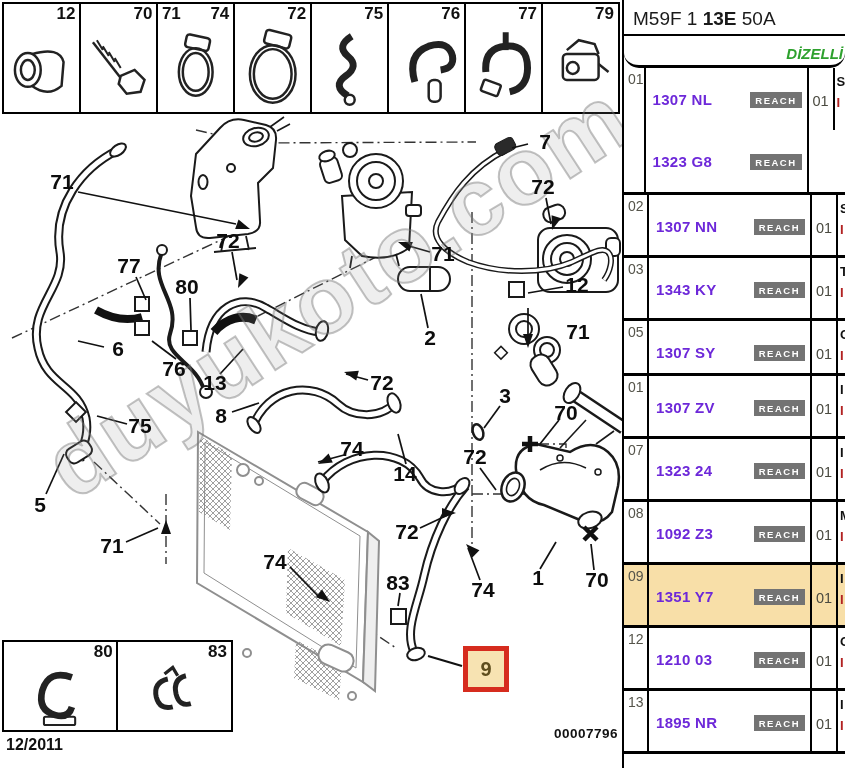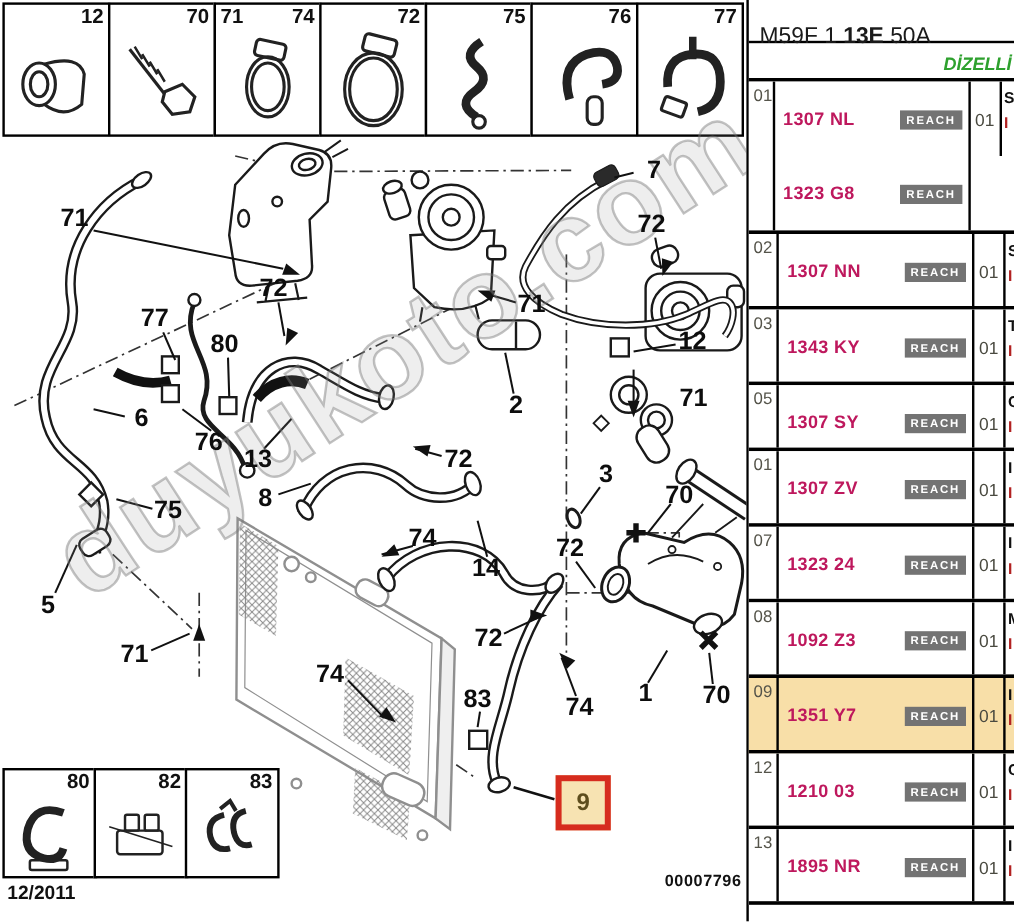--- a/index.html
+++ b/index.html
@@ -27,33 +27,33 @@
   #sel9{position:absolute;left:463px;top:646px;width:46px;height:46px;box-sizing:border-box;
         border:5px solid #D62C1E;background:#F7E3B2;z-index:4;display:flex;align-items:center;
         justify-content:center;font-weight:bold;font-size:20px;color:#5d4d1d;}
   #date-label{position:absolute;left:6px;top:736px;font-weight:bold;font-size:16px;color:#111;}
   #drawing-number{position:absolute;left:534px;top:726px;width:84px;text-align:right;
         font-weight:bold;font-size:13.5px;color:#111;letter-spacing:0.5px;}
   
   #ptable{position:absolute;left:622px;top:0;width:223px;height:768px;box-sizing:border-box;
           border-left:2.5px solid #000;background:#fff;z-index:5;}
   #thead{height:36px;box-sizing:border-box;border-bottom:2.5px solid #000;font-size:19px;
-         color:#1a1a1a;padding:20px 0 0 9px;white-space:nowrap;}
+         color:#1a1a1a;padding:8px 0 0 9px;white-space:nowrap;}
   #thead .b{font-weight:bold;}
   #tgreen{height:32px;box-sizing:border-box;border-bottom:3px solid #000;color:#2EA12E;
           font-style:italic;font-weight:600;font-size:15px;text-align:right;
-          padding:9px 2px 0 0;white-space:nowrap;}
+          padding:9px 2px 0 0;white-space:nowrap;border-radius:15px;}
   .trow{display:flex;border-bottom:3px solid #000;background:#fff;}
   .trow.hl{background:#F8DFA8;}
   .ref{width:25px;box-sizing:border-box;border-right:2px solid #000;font-size:14px;
        color:#55544a;padding:3px 0 0 4px;}
   .entries{flex:1;display:flex;flex-direction:column;}
   .entry{display:flex;position:relative;}
   .pcell{width:163px;box-sizing:border-box;border-right:2.5px solid #000;position:relative;}
-  .part{position:absolute;left:7px;top:23px;font-weight:bold;font-size:15px;color:#be185d;
+  .part{position:absolute;left:7px;top:23px;font-weight:bold;font-size:15px;color:#6d28d9;
         letter-spacing:0.3px;text-align:right;}
   .reach{position:absolute;right:5px;top:24px;background:#737373;color:#fff;font-size:9.5px;
          font-weight:bold;letter-spacing:1.5px;padding:3px 5px 2px 5px;}
   .qcell{width:26px;box-sizing:border-box;border-right:2px solid #000;position:relative;}
   .qty{position:absolute;left:0;top:25px;width:100%;text-align:center;font-size:14.5px;
        color:#4a4a40;}
   .fragcell{flex:1;position:relative;overflow:hidden;}
   .ft{position:absolute;left:2px;top:6px;font-weight:bold;font-size:13px;color:#111;}
   .fr{position:absolute;left:2px;top:27px;font-weight:bold;font-size:13px;color:#B22222;}
 </style>
@@ -316,40 +316,40 @@
     <div class="lbox">
       <div class="nums">
         <span>77</span>
       </div>
       <div class="licon"><svg viewBox="0 0 76 90" fill="none" stroke="#222" stroke-width="2.5">
           <path d="M20 52 q-2 -24 20 -26 q22 -2 22 22 q0 20 -18 24" stroke-width="7"></path>
           <path d="M40 12 L40 30" stroke-width="6"></path>
           <rect x="16" y="62" width="18" height="12" rx="2" transform="rotate(20 25 68)"></rect>
         </svg></div>
     </div>
+    <div class="lbox">
+      <div class="nums">
+        <span>79</span>
+      </div>
+      <div class="licon"><svg viewBox="0 0 76 90" fill="none" stroke="#222" stroke-width="2.5">
+          <rect x="20" y="34" width="36" height="26" rx="4"></rect>
+          <path d="M24 30 L36 20 L52 24 L56 34"></path>
+          <circle cx="30" cy="48" r="6"></circle>
+          <path d="M56 44 L66 52"></path>
+        </svg></div>
+    </div>
   </div>
 <div id="strip-bottom" class="strip">
     <div class="lbox">
       <div class="nums">
         <span>80</span>
       </div>
       <div class="licon"><svg viewBox="0 0 76 90" fill="none" stroke="#222" stroke-width="2.5">
           <path d="M52 26 q-28 -10 -36 16 q-6 24 16 30 q16 4 20 -10" stroke-width="8"></path>
           <rect x="18" y="74" width="38" height="10" rx="2"></rect>
-        </svg></div>
-    </div>
-    <div class="lbox">
-      <div class="nums">
-        <span>82</span>
-      </div>
-      <div class="licon"><svg viewBox="0 0 76 90" fill="none" stroke="#222" stroke-width="2.5">
-          <rect x="14" y="44" width="46" height="24" rx="3"></rect>
-          <rect x="22" y="28" width="14" height="16" rx="2"></rect>
-          <rect x="42" y="28" width="14" height="16" rx="2"></rect>
-          <path d="M6 40 L70 60" stroke-width="1.6"></path>
         </svg></div>
     </div>
     <div class="lbox">
       <div class="nums">
         <span>83</span>
       </div>
       <div class="licon"><svg viewBox="0 0 76 90" fill="none" stroke="#222" stroke-width="2.5">
           <path d="M30 28 q-18 4 -14 22 q4 16 20 12" stroke-width="6"></path>
           <path d="M52 24 q-16 4 -12 22 q4 16 18 12" stroke-width="6"></path>
           <path d="M26 22 l10 -8 l6 10" stroke-width="4"></path>

